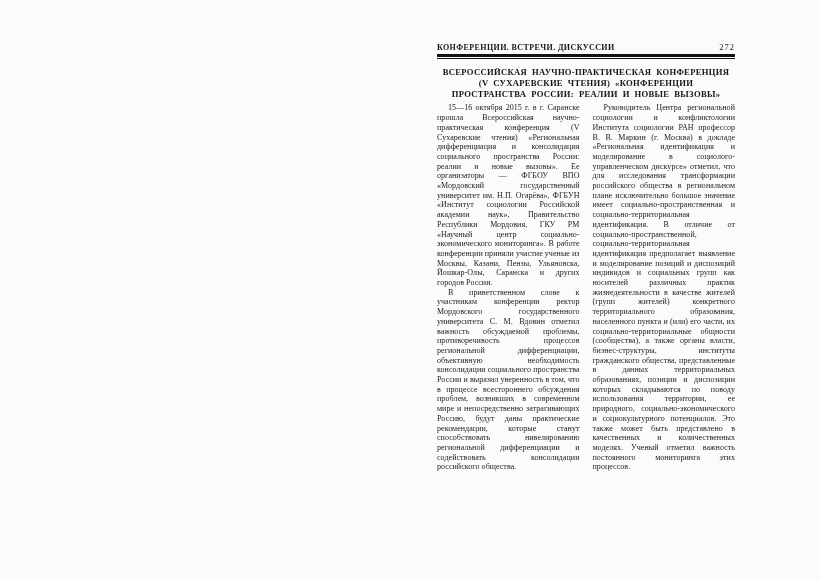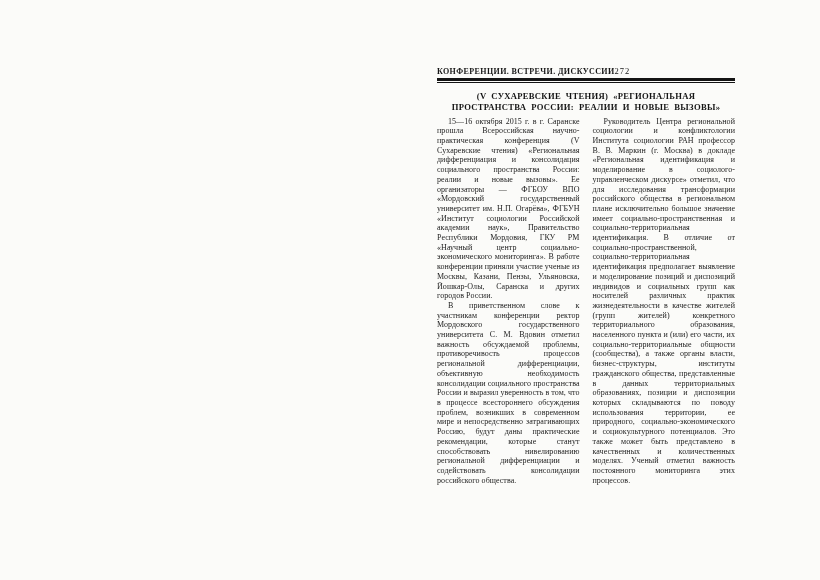--- a/index.html
+++ b/index.html
@@ -22,27 +22,26 @@
   }
   
   .text-block {
     position: absolute;
     left: 437px;
     top: 42px;
     width: 298px;
   }
   .running-head {
     display: flex;
-    justify-content: flex-start;
+    justify-content: space-between;
     align-items: baseline;
     font-weight: bold;
     font-size: 8px;
     letter-spacing: 0.4px;
     color: #161616;
-    margin-top: 24px;
   }
   .running-head .page-num {
     font-weight: normal;
     font-size: 8.5px;
     letter-spacing: 1px;
   }
   .double-rule {
     margin-top: 2px;
   }
   .double-rule .rule-thick {
@@ -89,21 +88,22 @@
       <span class="section-title">КОНФЕРЕНЦИИ. ВСТРЕЧИ. ДИСКУССИИ</span>
       <span class="page-num">272</span>
     </div>
 
     <div class="double-rule">
       <div class="rule-thick"></div>
       <div class="rule-thin"></div>
     </div>
 
     <div class="article-title">
-      <div>(V СУХАРЕВСКИЕ ЧТЕНИЯ) «РЕГИОНАЛЬНАЯ</div>
+      <div>ВСЕРОССИЙСКАЯ НАУЧНО-ПРАКТИЧЕСКАЯ КОНФЕРЕНЦИЯ</div>
+      <div>(V СУХАРЕВСКИЕ ЧТЕНИЯ) «КОНФЕРЕНЦИИ</div>
       <div>ПРОСТРАНСТВА РОССИИ: РЕАЛИИ И НОВЫЕ ВЫЗОВЫ»</div>
     </div>
 
     <div class="article-body">
       <p>15—16 октября 2015 г. в г. Саранске прошла Всероссийская научно-практическая конференция (V Сухаревские чтения) «Региональная дифференциация и консолидация социального пространства России: реалии и новые вызовы». Ее организаторы — ФГБОУ ВПО «Мордовский государственный университет им. Н.П. Огарёва», ФГБУН «Институт социологии Российской академии наук», Правительство Республики Мордовия, ГКУ РМ «Научный центр социально-экономического мониторинга». В работе конференции приняли участие ученые из Москвы, Казани, Пензы, Ульяновска, Йошкар-Олы, Саранска и других городов России.</p>
       <p>В приветственном слове к участникам конференции ректор Мордовского государственного университета С. М. Вдовин отметил важность обсуждаемой проблемы, противоречивость процессов региональной дифференциации, объективную необходимость консолидации социального пространства России и выразил уверенность в том, что в процессе всестороннего обсуждения проблем, возникших в современном мире и непосредственно затрагивающих Россию, будут даны практические рекомендации, которые станут способствовать нивелированию региональной дифференциации и содействовать консолидации российского общества.</p>
       <p>Руководитель Центра региональной социологии и конфликтологии Института социологии РАН профессор В. В. Маркин (г. Москва) в докладе «Региональная идентификация и моделирование в социолого-управленческом дискурсе» отметил, что для исследования трансформации российского общества в региональном плане исключительно большое значение имеет социально-пространственная и социально-территориальная идентификация. В отличие от социально-пространственной, социально-территориальная идентификация предполагает выявление и моделирование позиций и диспозиций индивидов и социальных групп как носителей различных практик жизнедеятельности в качестве жителей (групп жителей) конкретного территориального образования, населенного пункта и (или) его части, их социально-территориальные общности (сообщества), а также органы власти, бизнес-структуры, институты гражданского общества, представленные в данных территориальных образованиях, позиции и диспозиции которых складываются по поводу использования территории, ее природного, социально-экономического и социокультурного потенциалов. Это также может быть представлено в качественных и количественных моделях. Ученый отметил важность постоянного мониторинга этих процессов.</p>
     </div>
 
   </div>

